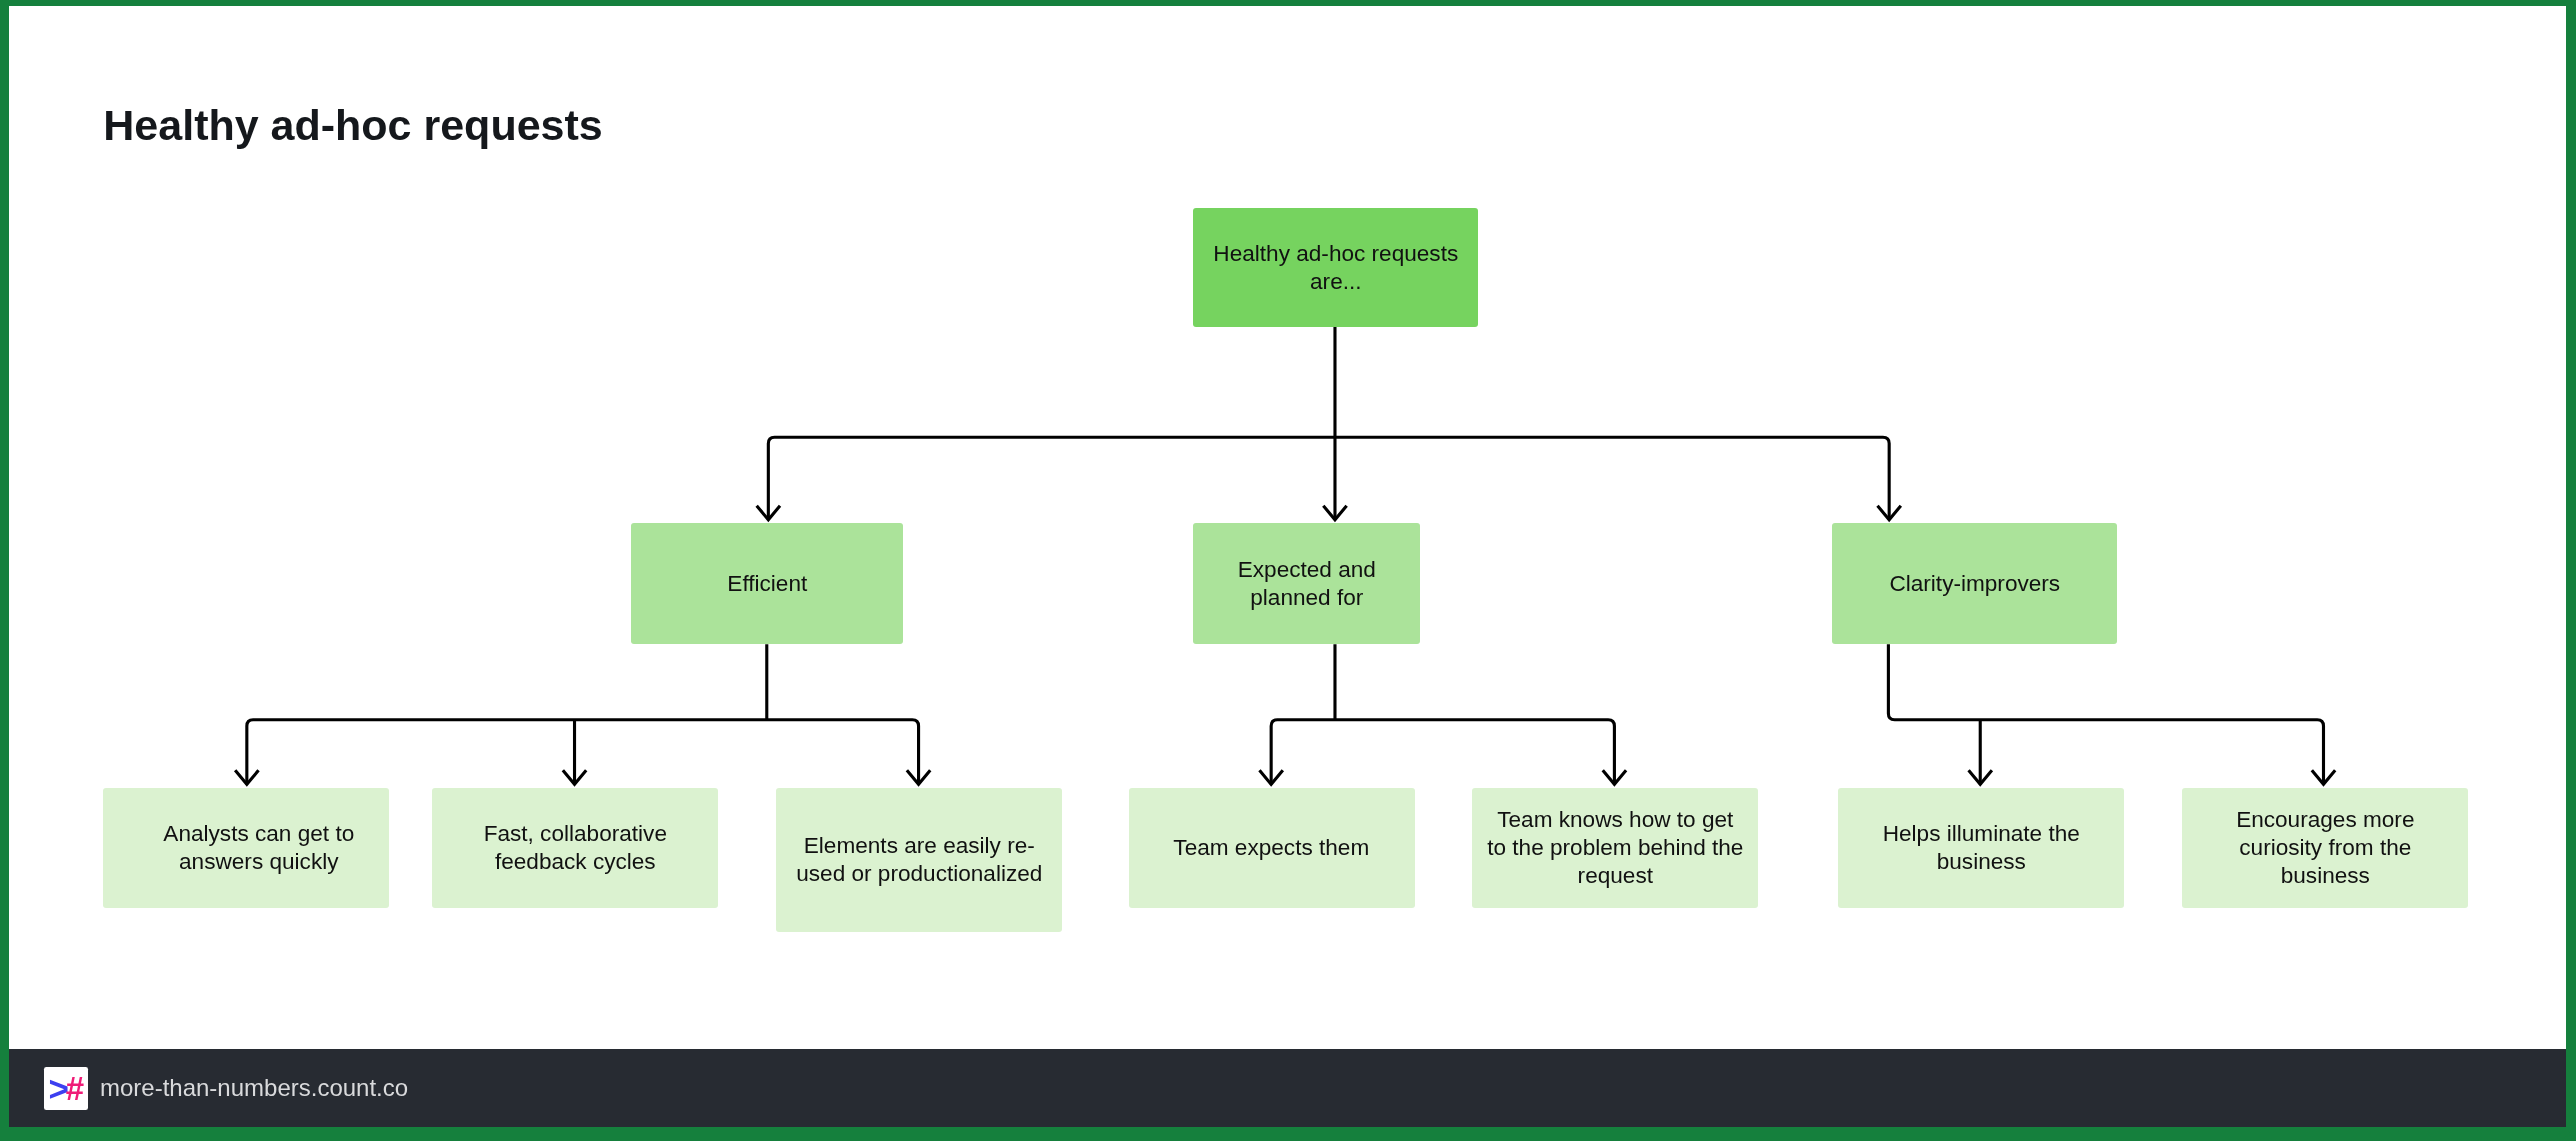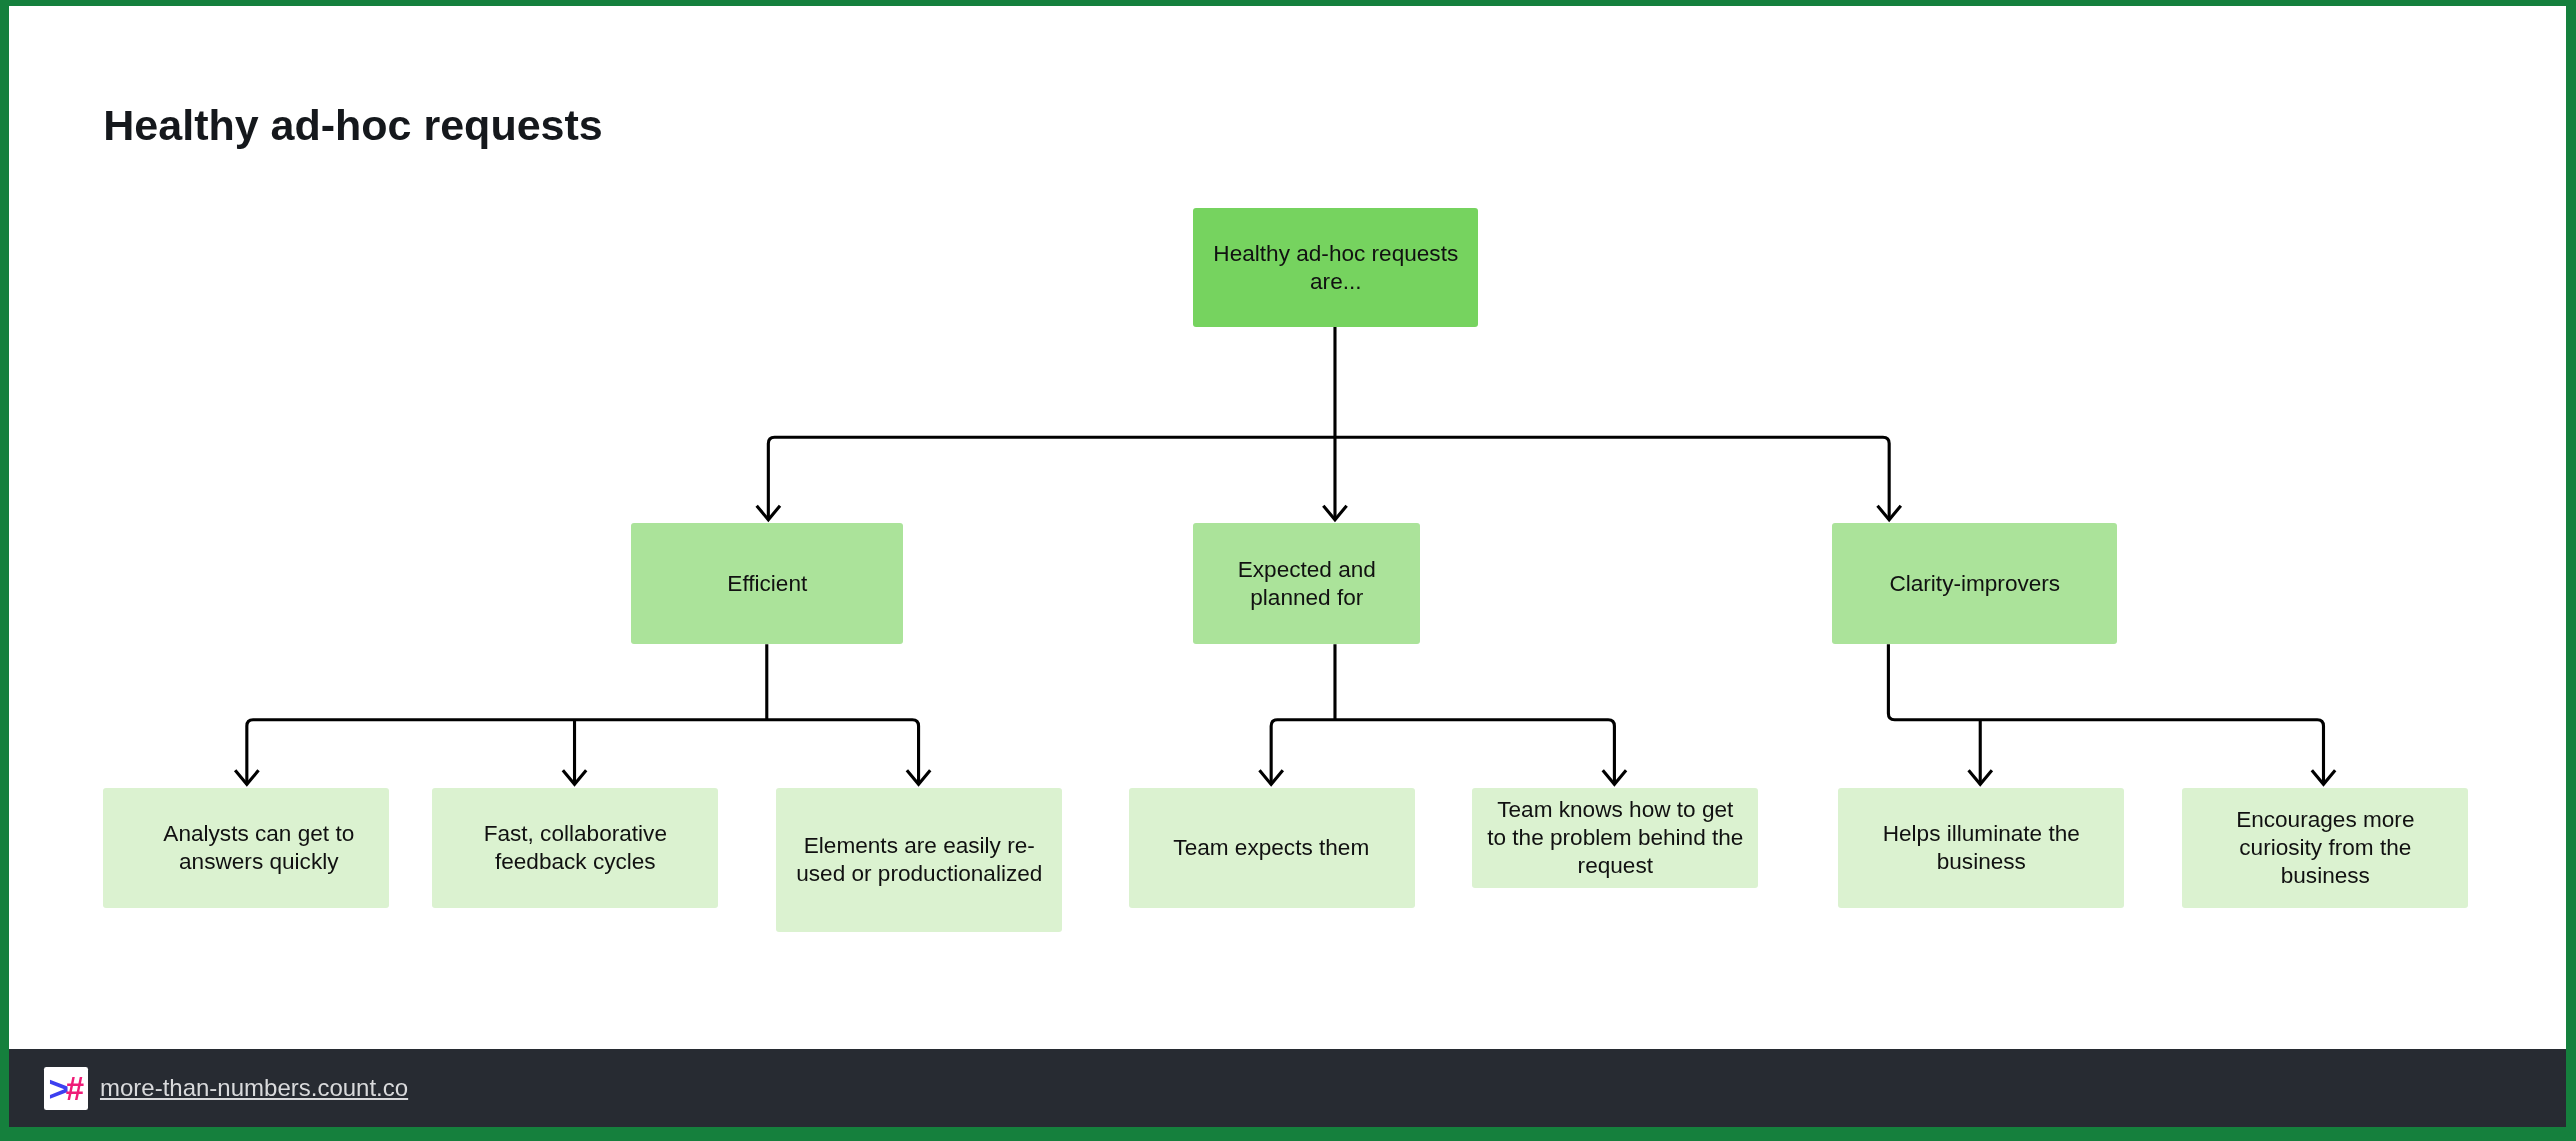--- a/index.html
+++ b/index.html
@@ -16,30 +16,30 @@
   .node.leaf{background:var(--leaf_green);}
   
   #n-root     {left:1184px;top:202px;width:285px;height:119px;}
   #n-branch0  {left:622px; top:517px;width:272px;height:121px;}
   #n-branch1  {left:1184px;top:517px;width:227px;height:121px;justify-content:flex-end;}
   #n-branch2  {left:1823px;top:517px;width:285px;height:121px;}
   #n-leaf00   {left:94px; top:782px;width:286px;height:120px;padding-left:39px;}
   #n-leaf01   {left:423px; top:782px;width:286px;height:120px;}
   #n-leaf02   {left:767px; top:782px;width:286px;height:144px;}
   #n-leaf10   {left:1120px;top:782px;width:286px;height:120px;padding-left:12px;}
-  #n-leaf11   {left:1463px;top:782px;width:286px;height:100px;}
+  #n-leaf11   {left:1463px;top:782px;width:286px;height:120px;}
   #n-leaf20   {left:1829px;top:782px;width:286px;height:120px;}
   #n-leaf21   {left:2173px;top:782px;width:286px;height:120px;}
   .footer{position:absolute;left:0;top:1043px;width:2557px;height:78px;background:var(--footer_bg);
           display:flex;align-items:center;padding-left:35px;box-sizing:border-box;}
   .favicon{width:44px;height:43px;background:#ffffff;border-radius:2.3px;display:flex;align-items:center;
            justify-content:center;margin-right:11.7px;flex:0 0 auto;}
   .favicon .gt{color:var(--logo_blue);font-weight:800;font-size:35px;letter-spacing:-3.1px;line-height:1;}
   .favicon .hash{color:var(--logo_pink);font-weight:800;font-size:33px;line-height:1;}
-  .footer-url{color:#d9dadc;font-size:24px;text-decoration:underline;}
+  .footer-url{color:#d9dadc;font-size:24px;}
 </style>
 </head>
 <body>
 
 <div class="stage">
   <div class="frame">
 
     <div class="canvas">
 
       <div class="page-title">Healthy ad-hoc requests</div>

